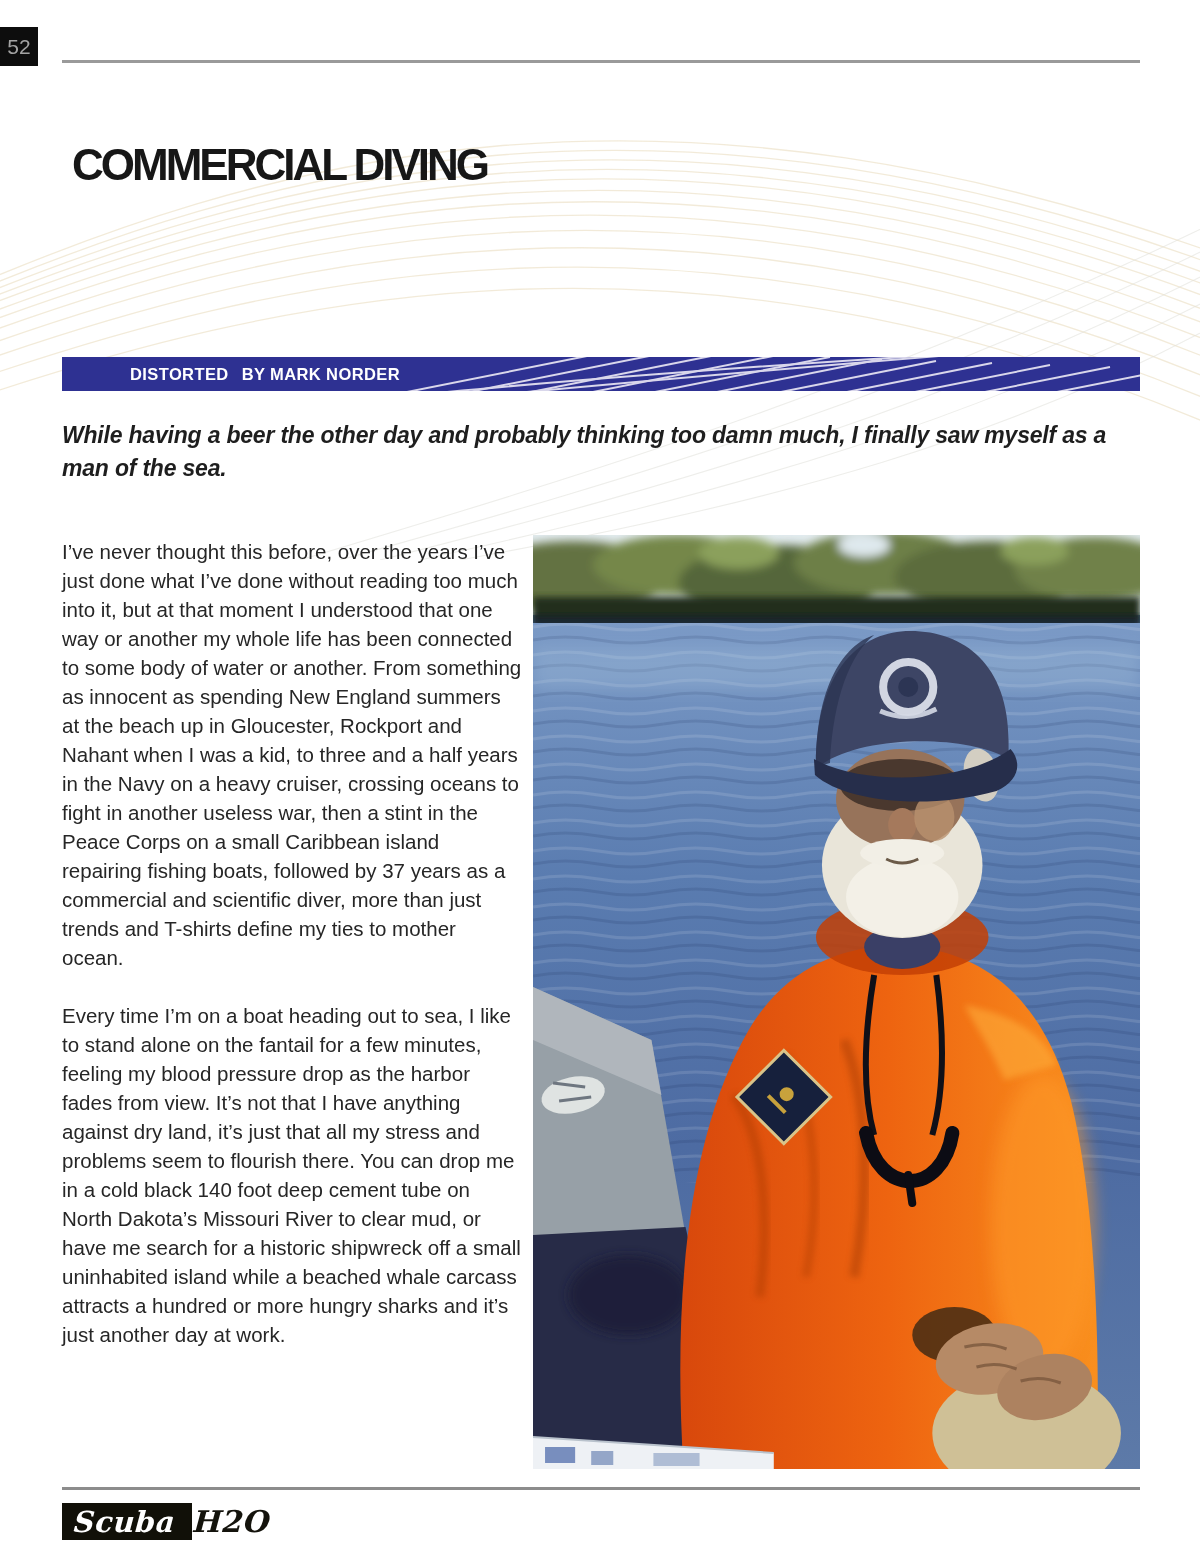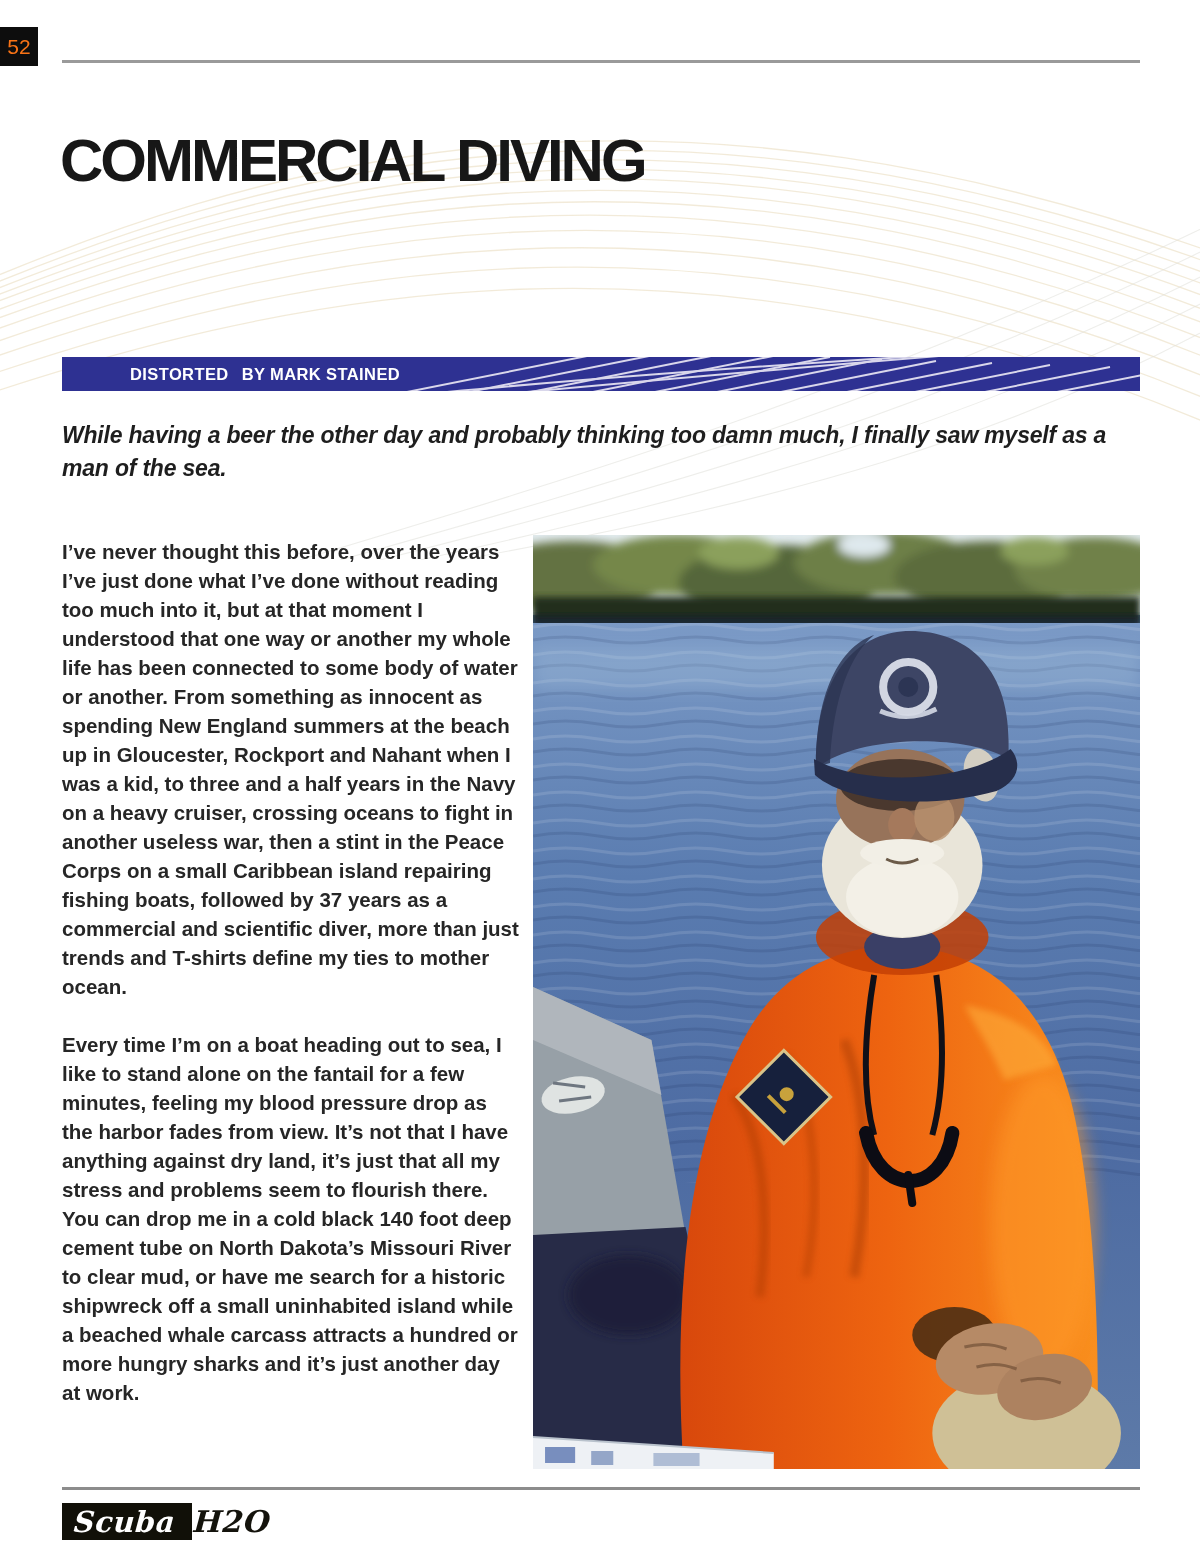--- a/index.html
+++ b/index.html
@@ -9,29 +9,29 @@
     background:#ffffff;
     overflow:hidden;
     font-family:"Liberation Sans", sans-serif;
     color:#222;
   }
   
   .swirls{position:absolute;left:0;top:0;width:1200px;height:560px;pointer-events:none;}
   
   .pagenum{
     position:absolute;left:0;top:27px;width:38px;height:39px;
-    background:#0d0d0d;color:#f97316;
+    background:#0d0d0d;color:#a3a3a3;
     display:flex;align-items:center;justify-content:center;
     font-size:21px;font-weight:400;
   }
   .toprule{position:absolute;left:62px;top:60px;width:1078px;height:3px;background:#9a9a9a;}
   .title{
     position:absolute;left:60px;top:130px;width:1090px;
-    font-size:60px;line-height:1.04;font-weight:700;letter-spacing:-3px;
-    color:#171717;margin:0;
+    font-size:44px;line-height:1.04;font-weight:700;letter-spacing:-3px;
+    color:#171717;margin:12px;
   }
   .subtitle{
     position:absolute;left:60px;top:212px;width:1090px;
     font-size:47px;line-height:1.05;font-weight:700;letter-spacing:-2px;
     color:#171717;margin:0;
   }
   .banner{
     position:absolute;left:62px;top:357px;width:1078px;height:34px;
     background:#2e3192;overflow:hidden;
   }
@@ -42,21 +42,21 @@
   }
   .banner-label .byline{margin-left:13px;}
   .banner-lines{position:absolute;left:0;top:0;width:100%;height:100%;z-index:1;}
   .intro{
     position:absolute;left:62px;top:419px;width:1052px;
     font-size:23px;line-height:1.44;font-weight:700;font-style:italic;
     color:#1e1e1e;margin:0;letter-spacing:-0.2px;
   }
   .body-col{
     position:absolute;left:62px;top:537px;width:460px;
-    font-size:20.5px;line-height:29px;color:#262626;font-weight:bold;
+    font-size:20.5px;line-height:29px;color:#262626;
   }
   .body-col p{margin:0 0 29px 0;}
   .photo{
     position:absolute;left:533px;top:535px;width:607px;height:934px;
     overflow:hidden;background:#5a7cb0;
   }
   .photo svg{display:block;width:100%;height:100%;}
   .botrule{position:absolute;left:62px;top:1487px;width:1078px;height:3px;background:#8c8c8c;}
   .logo{
     position:absolute;left:62px;top:1503px;height:37px;
@@ -125,21 +125,21 @@
         <path d="M 528 48 L 768 0"></path>
         <path d="M 580 50 L 820 2"></path>
         <path d="M 634 52 L 874 4"></path>
         <path d="M 690 54 L 930 6"></path>
         <path d="M 748 56 L 988 8"></path>
         <path d="M 808 58 L 1048 10"></path>
         <path d="M 870 60 L 1110 12"></path>
       </g>
     </svg>
     <div class="banner-label">
-      <span>DISTORTED</span><span class="byline">BY MARK STAINED</span>
+      <span>DISTORTED</span><span class="byline">BY MARK NORDER</span>
     </div>
   </div>
 
   <p class="intro">While having a beer the other day and probably thinking too damn much, I finally saw myself as a man of the sea.</p>
 
   <div class="body-col">
     <p>I’ve never thought this before, over the years I’ve just done what I’ve done without reading too much into it, but at that moment I understood that one way or another my whole life has been connected to some body of water or another. From something as innocent as spending New England summers at the beach up in Gloucester, Rockport and Nahant when I was a kid, to three and a half years in the Navy on a heavy cruiser, crossing oceans to fight in another useless war, then a stint in the Peace Corps on a small Caribbean island repairing fishing boats, followed by 37 years as a commercial and scientific diver, more than just trends and T-shirts define my ties to mother ocean.</p>
     <p>Every time I’m on a boat heading out to sea, I like to stand alone on the fantail for a few minutes, feeling my blood pressure drop as the harbor fades from view. It’s not that I have anything against dry land, it’s just that all my stress and problems seem to flourish there. You can drop me in a cold black 140 foot deep cement tube on North Dakota’s Missouri River to clear mud, or have me search for a historic shipwreck off a small uninhabited island while a beached whale carcass attracts a hundred or more hungry sharks and it’s just another day at work.</p>
   </div>
 

